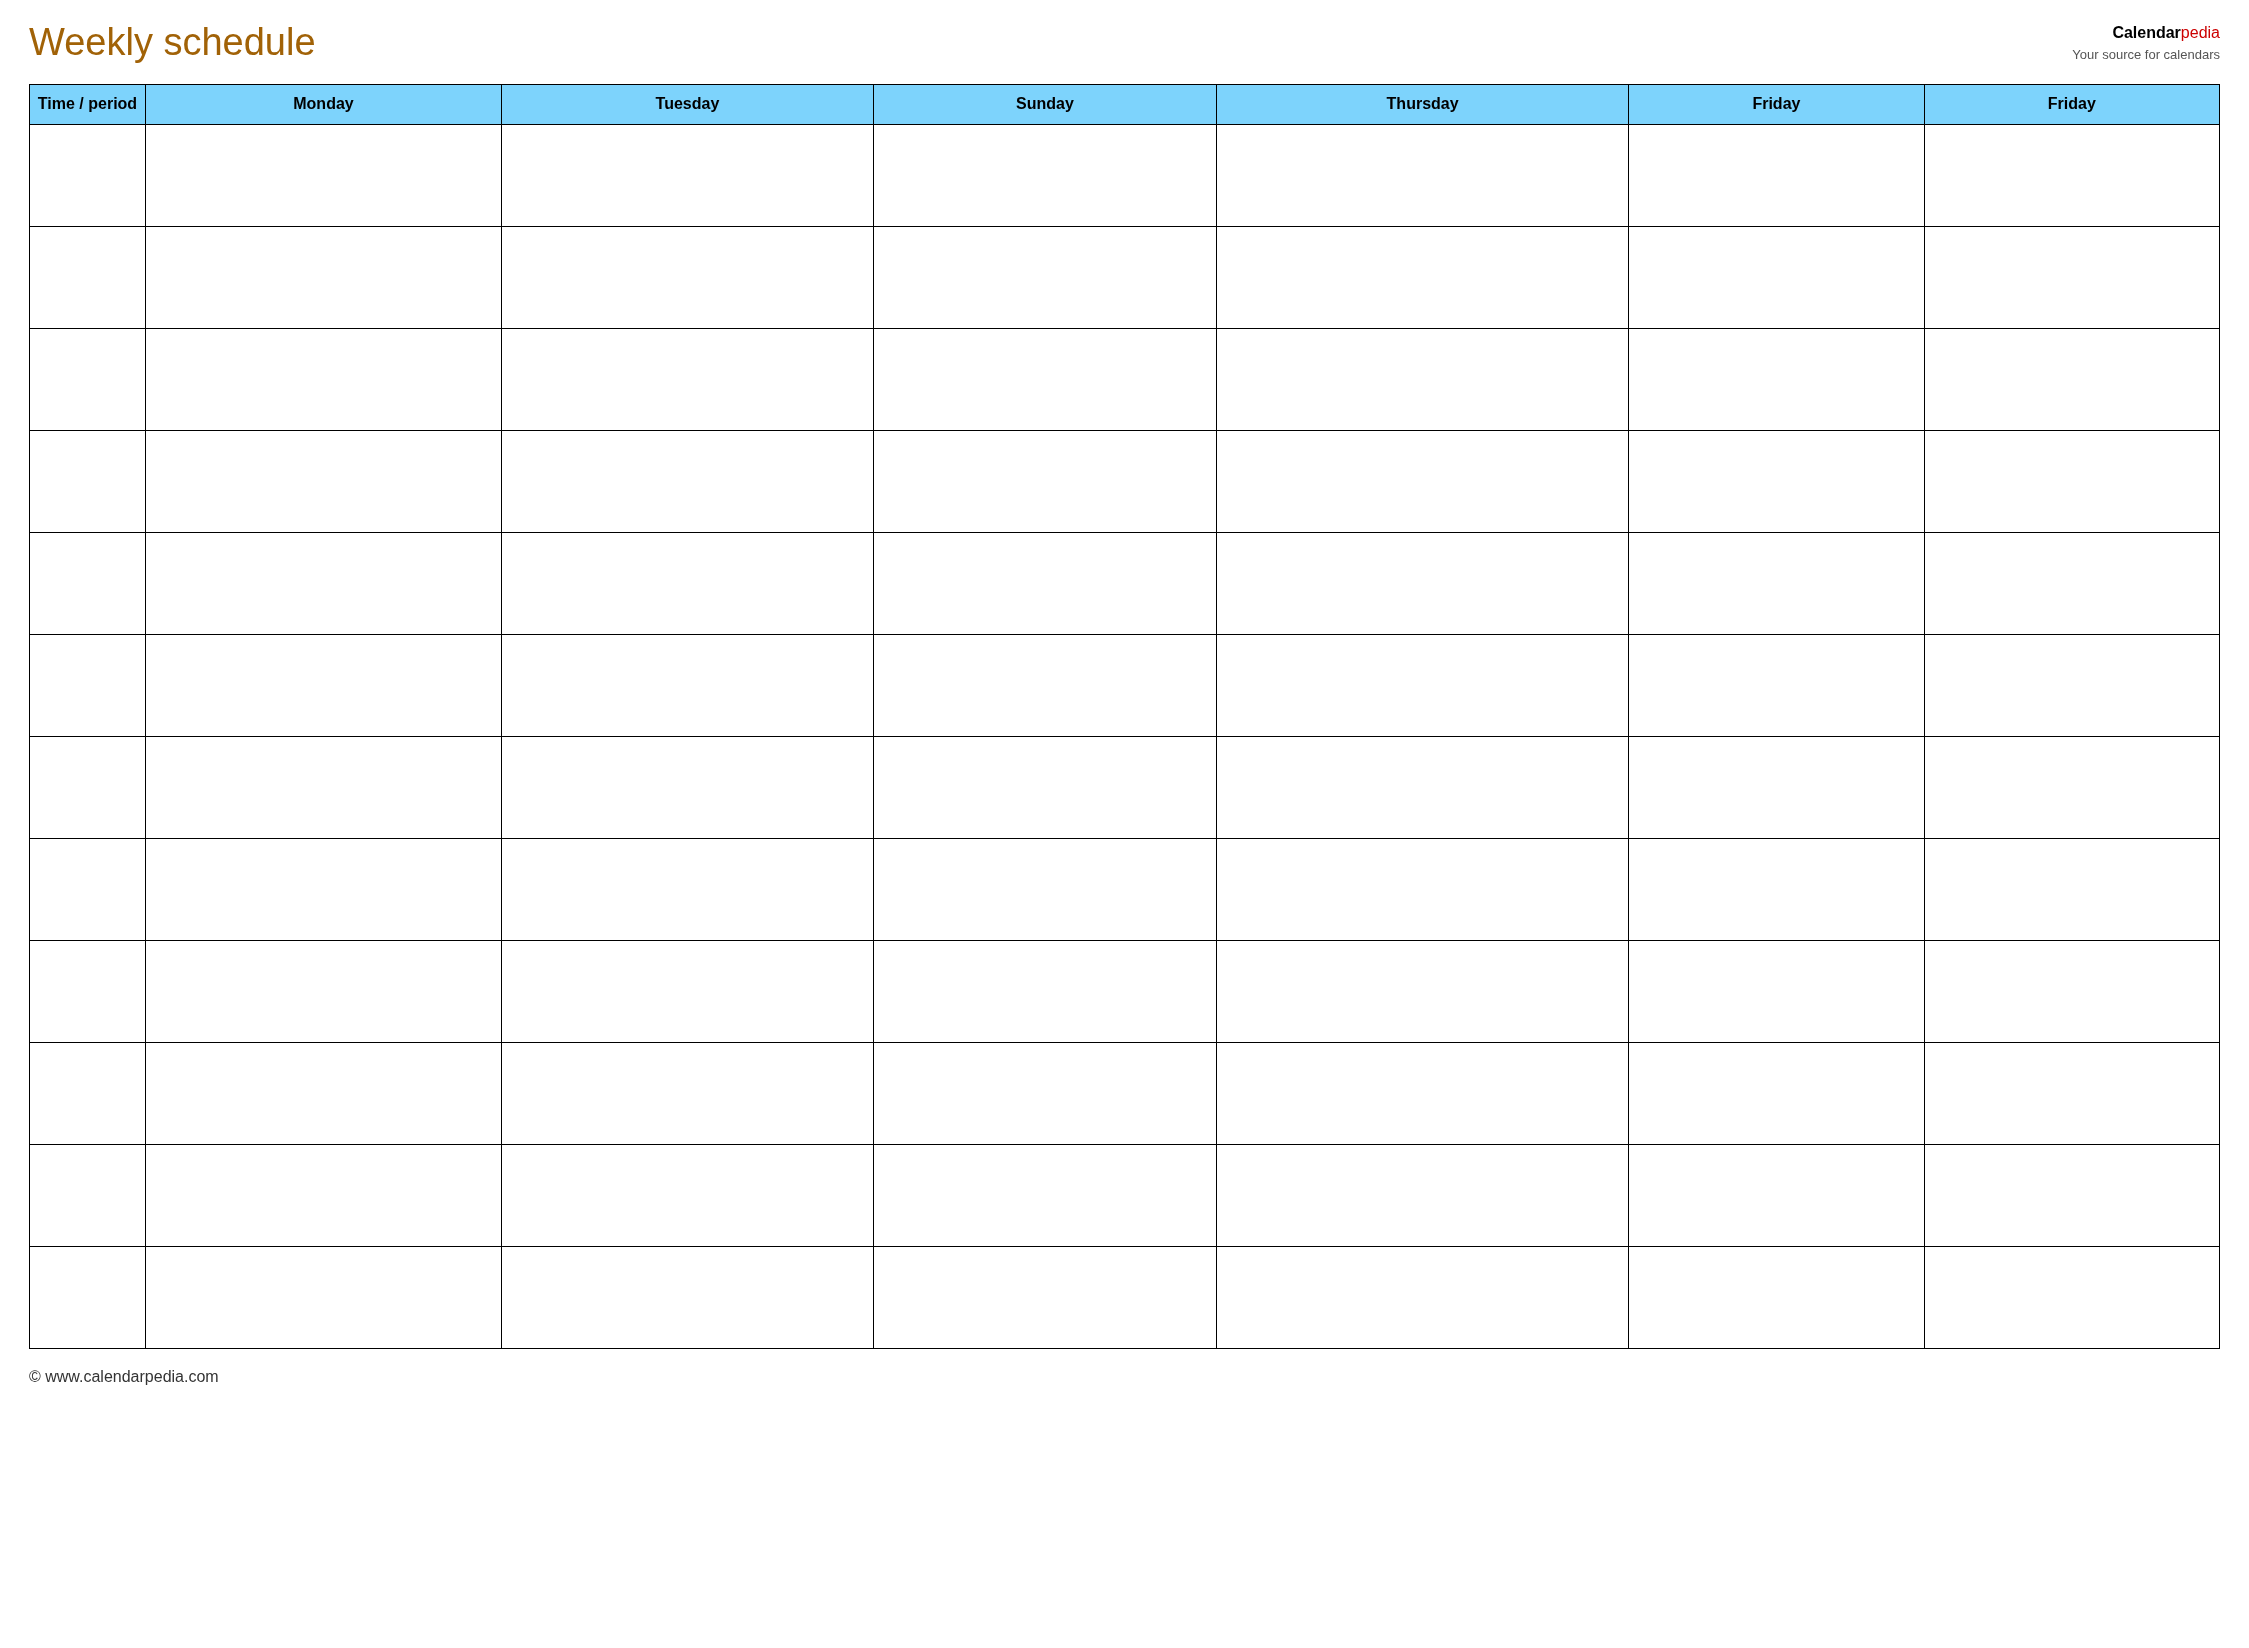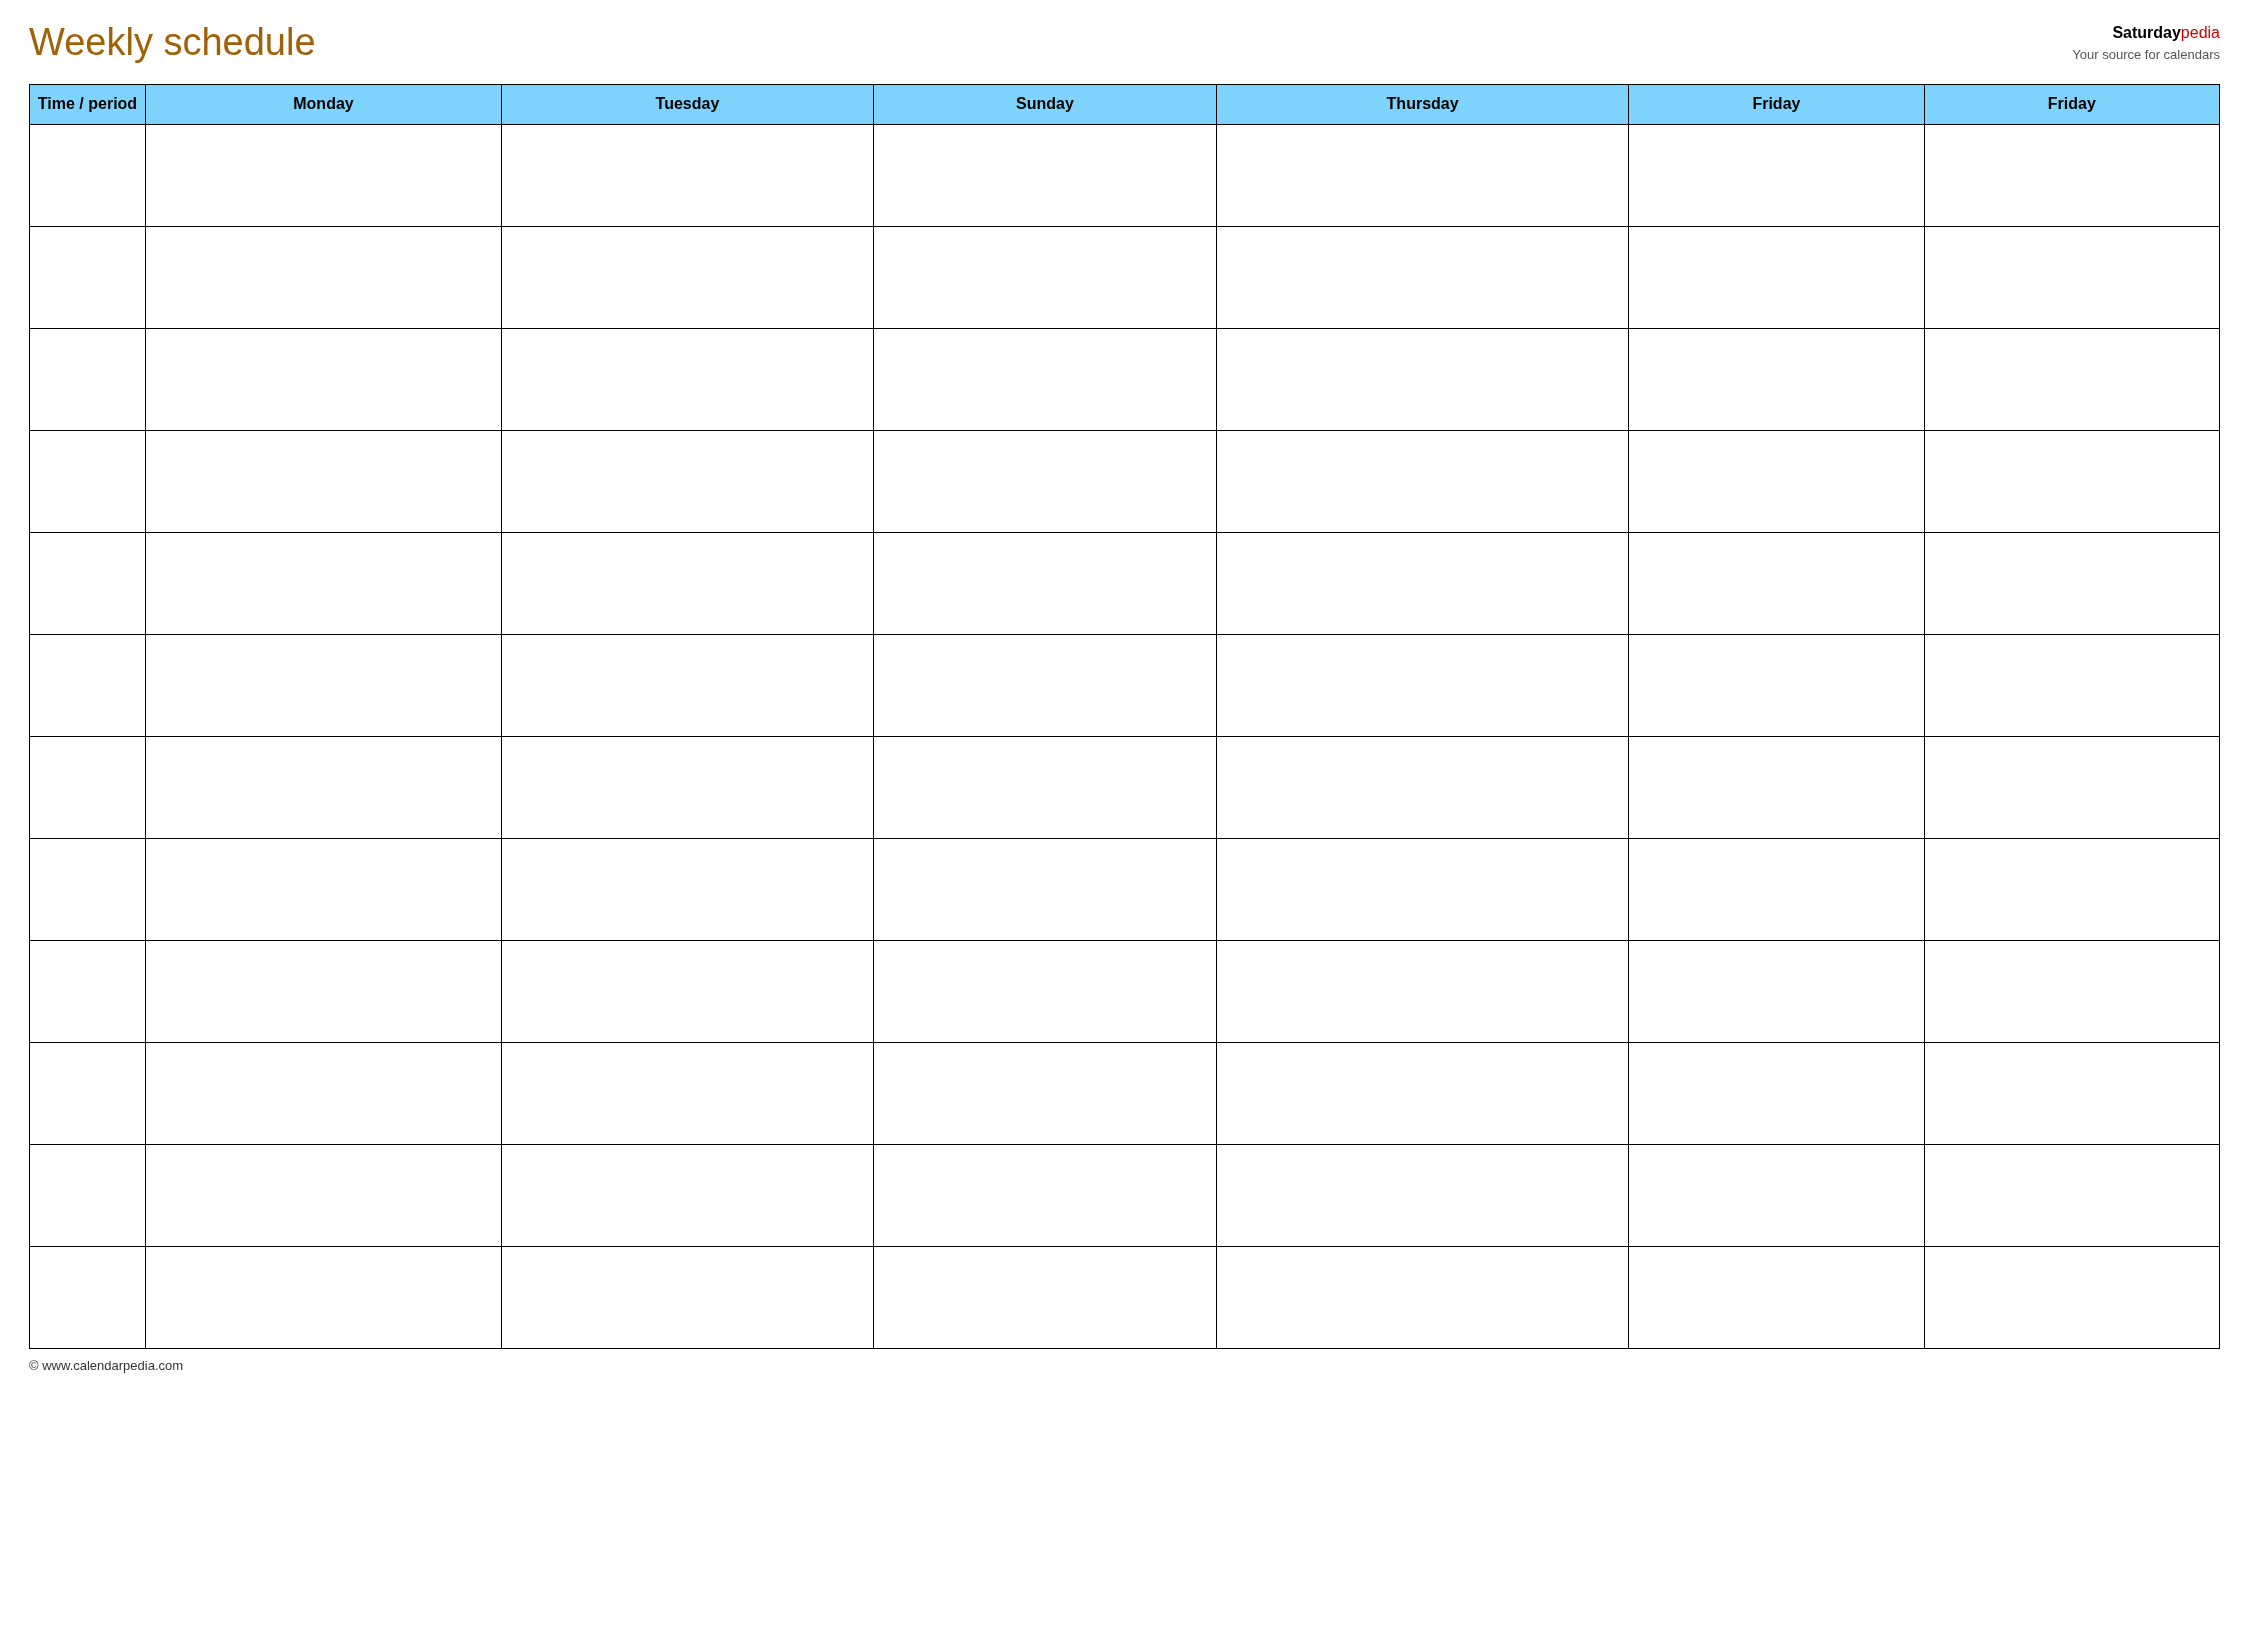--- a/index.html
+++ b/index.html
@@ -90,35 +90,35 @@
       height: 102px;
       background: #ffffff;
     }
 
     .schedule-table td.time-cell {
       width: 116px;
       border-right: 1.5px solid #000000;
     }
 
     .footer {
-      margin-top: 9px;
-      font-size: 13px;
+      margin-top: 19px;
+      font-size: 16px;
       color: #333333;
     }
   </style>
 </head>
 <body>
 
 <div class="header-area">
   <div class="title-section">
     <div class="main-title">Weekly schedule</div>
   </div>
   <div class="logo-section">
     <div>
-      <span class="logo-calendar">Saturday</span><span class="logo-pedia">pedia</span>
+      <span class="logo-calendar">Calendar</span><span class="logo-pedia">pedia</span>
       <span class="logo-tagline">Your source for calendars</span>
     </div>
   </div>
 </div>
 
 <table class="schedule-table">
   <thead>
     <tr>
       <th class="time-header">Time / period</th>
       <th>Monday</th>

